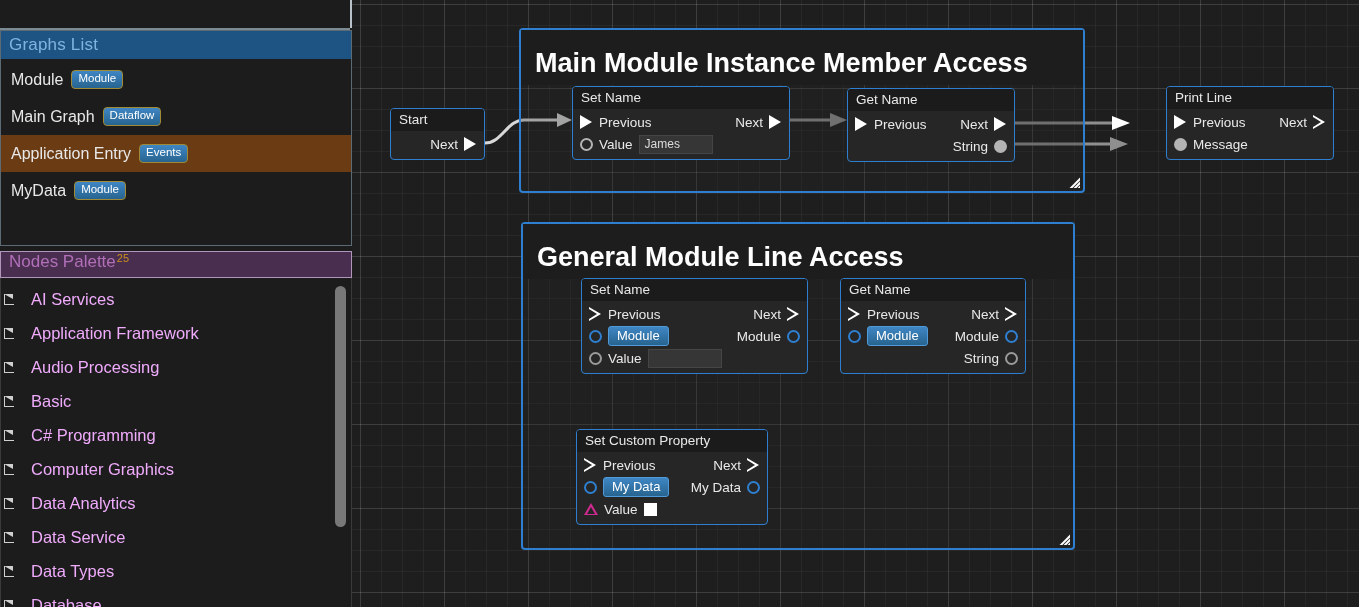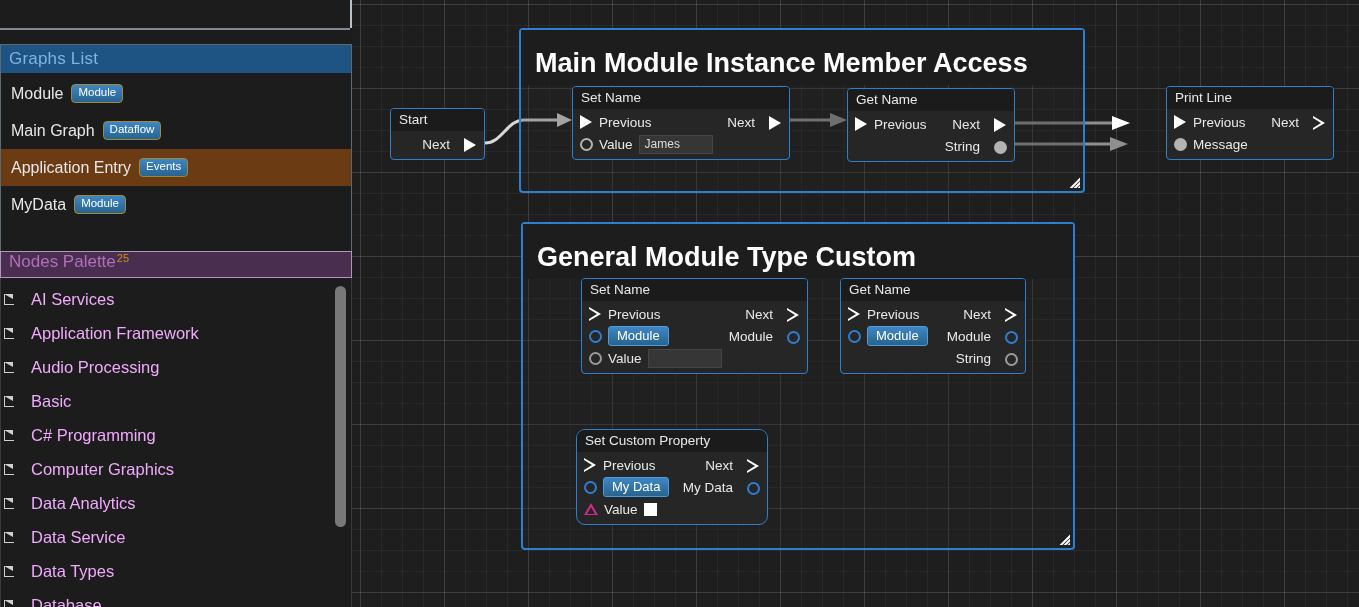--- a/index.html
+++ b/index.html
@@ -20,21 +20,21 @@
     position: absolute; left: 0; top: 0; width: 352px; height: 28px;
     background: #1c1c1c; border-right: 2px solid #b8c2c8;
   }
   .panel-strip-top::after {
     content: ""; position: absolute; left: 0; right: 0; bottom: -2px;
     height: 2px; background: #7b8a93;
   }
 
   
   #graphs-section {
-    position: absolute; left: 0; top: 44px; width: 352px; height: 216px;
+    position: absolute; left: 0; top: 30px; width: 352px; height: 216px;
     border: 1px solid #5b6a73;
     background: #1c1c1c;
   }
   #graphs-header {
     height: 28px; background: #1d5483;
     display: flex; align-items: center; padding: 0 8px;
     color: #7fb4e0; font-size: 17px; letter-spacing: .2px;
   }
   #graphs-body { padding: 2px 0 0 0; }
   .graph-row {
@@ -178,21 +178,21 @@
     white-space: nowrap;
   }
   .node-body { padding: 2px 0 4px; }
   .prow {
     position: relative;
     display: flex; align-items: center;
     height: 22px; padding: 0 7px;
     color: #e9e9e9; font-size: 13.5px;
   }
   .pleft { display: flex; align-items: center; gap: 6px; }
-  .pright { display: flex; align-items: flex-end; gap: 14px; margin-left: auto; }
+  .pright { display: flex; align-items: center; gap: 6px; margin-left: auto; }
 
   
   .exec { width: 13px; height: 14px; flex: 0 0 auto; position: relative; }
   .exec.filled::before {
     content: ""; position: absolute; left: 0; top: 0;
     width: 0; height: 0;
     border-top: 7px solid transparent;
     border-bottom: 7px solid transparent;
     border-left: 12px solid #ffffff;
   }
@@ -368,21 +368,21 @@
     <div class="group" style="left:167px; top:28px; width:566px; height:165px;">
       <div class="group-title">Main Module Instance Member Access</div>
       <div class="resize-handle">
         <i></i>
           <i></i>
           <i></i>
       </div>
     </div>
 
     <div class="group" style="left:169px; top:222px; width:554px; height:328px;">
-      <div class="group-title">General Module Type Custom</div>
+      <div class="group-title">General Module Line Access</div>
       <div class="resize-handle">
         <i></i>
           <i></i>
           <i></i>
       </div>
     </div>
 
     <div class="node" style="left:38px; top:108px; width:95px;">
       <div class="node-title">Start</div>
       <div class="node-body">
@@ -520,21 +520,21 @@
         </div>
         <div class="prow">
           <span class="pright">
             <span>String</span>
             <span class="pin gray-hollow2"></span>
           </span>
         </div>
       </div>
     </div>
 
-    <div class="node" style="left:224px; top:429px; width:192px;border-radius:9px;">
+    <div class="node" style="left:224px; top:429px; width:192px;">
       <div class="node-title">Set Custom Property</div>
       <div class="node-body">
         <div class="prow">
           <span class="pleft">
             <span class="exec hollow"></span>
             <span>Previous</span>
           </span>
           <span class="pright">
             <span>Next</span>
             <span class="exec hollow"></span>

